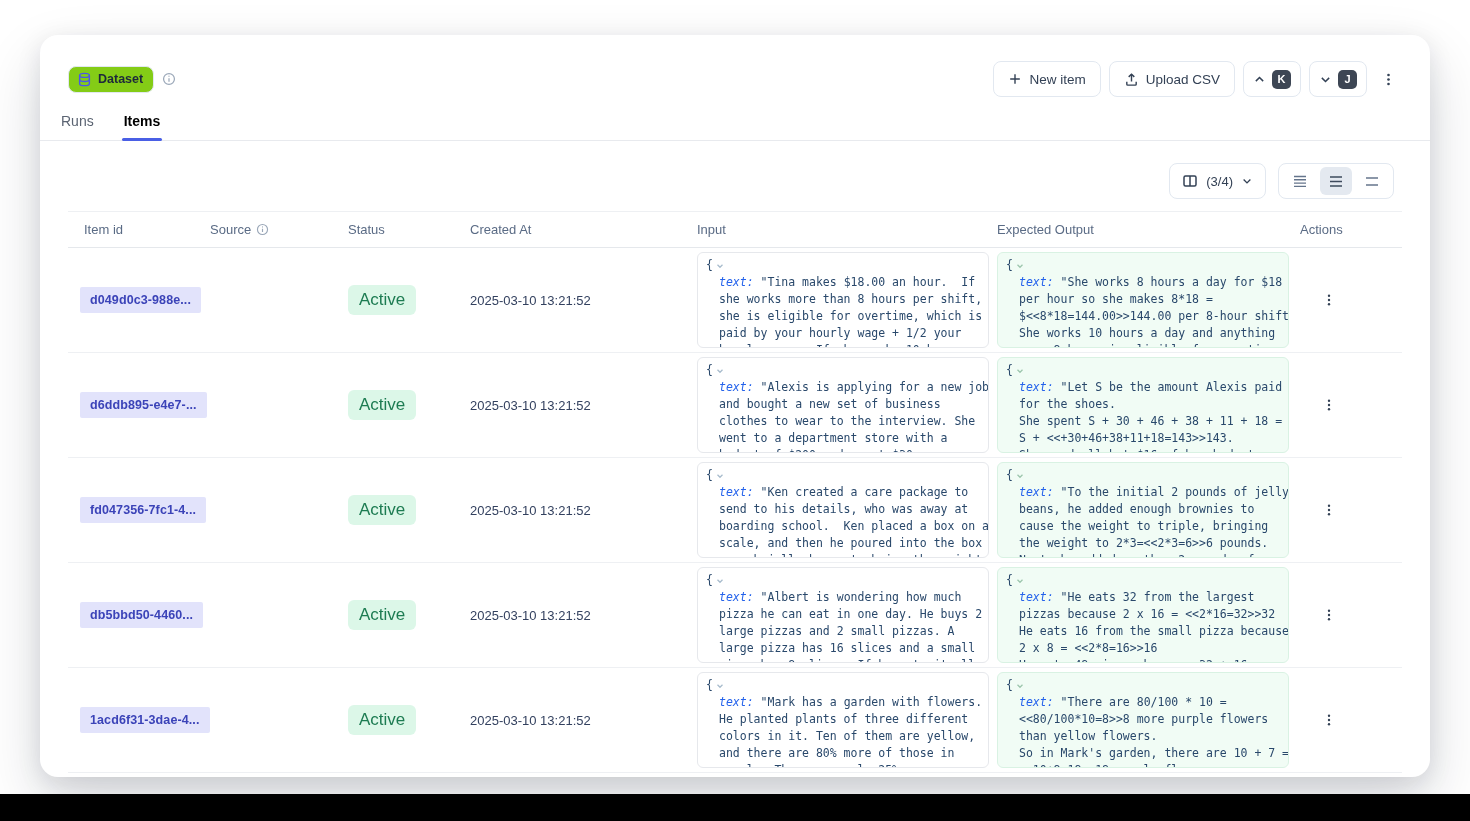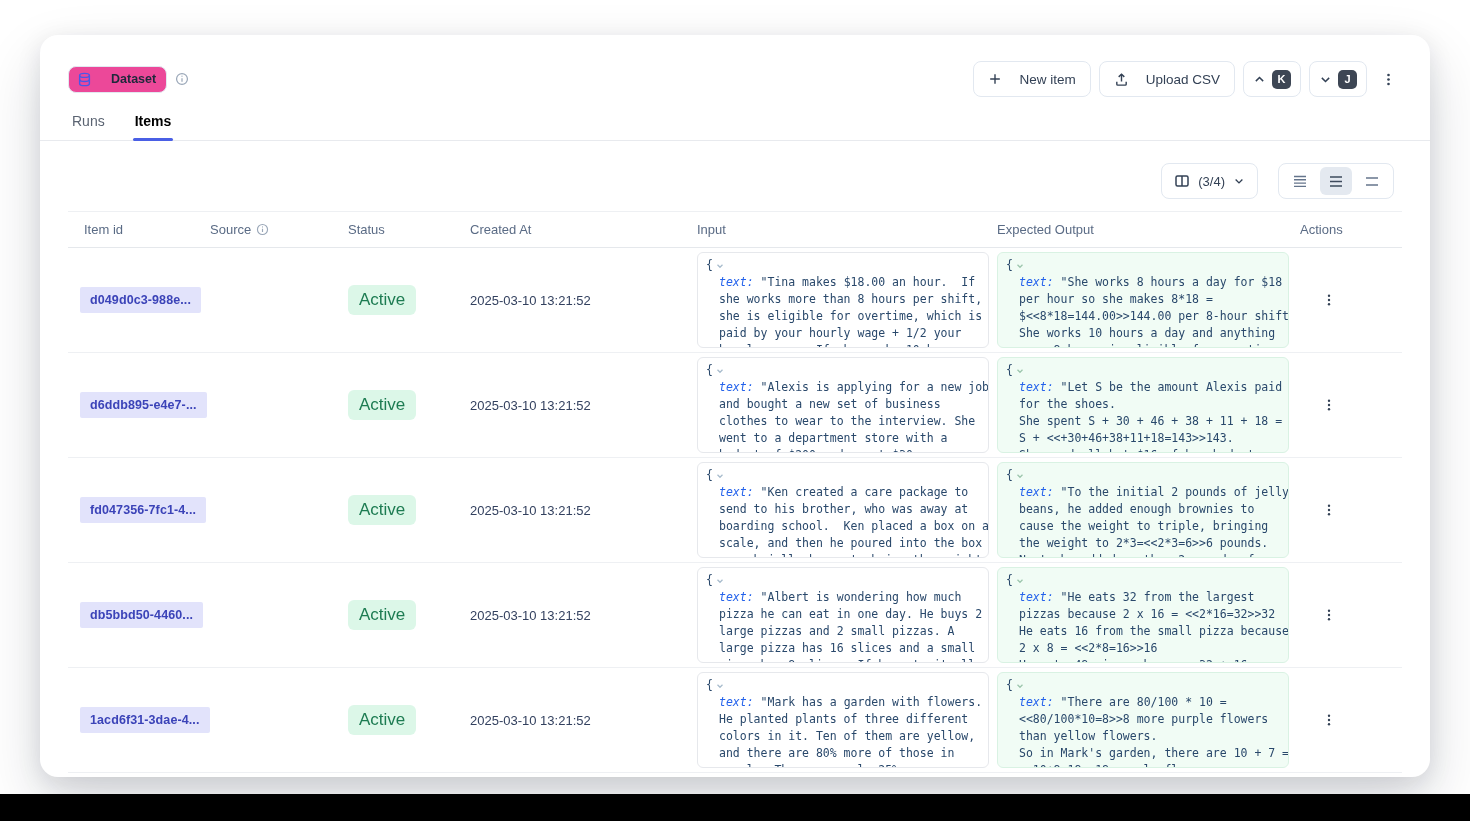--- a/index.html
+++ b/index.html
@@ -11,48 +11,48 @@
   .bottom-strip { position:absolute; left:0; bottom:0; width:100%; height:27px; background:#000; }
   .card {
     position:absolute; left:40px; top:35px; width:1390px; height:742px;
     background:#fff; border-radius:18px;
     box-shadow:0 6px 24px rgba(15,23,42,.10), 0 26px 60px rgba(15,23,42,.16);
     overflow:hidden;
   }
   
   .hdr { display:flex; align-items:center; padding:26px 28px 0 28px; }
   .ds-badge {
-    display:inline-flex; align-items:center; gap:19px;
+    display:inline-flex; align-items:center; gap:6px;
     border:1px solid #e2e8f0; border-radius:8px; padding:5px 10px 5px 8px;
-    font-size:12.5px; font-weight:700; color:#1e293b; background:#ec4899;
+    font-size:12.5px; font-weight:700; color:#1e293b; background:#84cc16;
   }
   .title { font-size:18px; font-weight:700; color:#0f172a; margin-left:10px; letter-spacing:.1px; }
   .info-ic { margin-left:8px; display:inline-flex; }
   .hdr-right { margin-left:auto; display:flex; align-items:center; gap:8px; }
   .btn {
-    display:inline-flex; align-items:center; gap:17px; height:36px; padding:0 14px;
+    display:inline-flex; align-items:center; gap:7px; height:36px; padding:0 14px;
     border:1px solid #e2e8f0; border-radius:8px; background:#fff;
     font-size:13.5px; font-weight:500; color:#334155; cursor:pointer; white-space:nowrap;
   }
   .btn-sm { padding:0 9px; gap:6px; }
   .keycap {
     width:19px; height:19px; border-radius:5px; background:#3d4654; color:#fff;
     font-size:11px; font-weight:700; display:inline-flex; align-items:center; justify-content:center;
   }
   .kebab-btn { border:none; background:transparent; padding:0 6px; height:36px; display:inline-flex; align-items:center; cursor:pointer; }
   
-  .tabs { display:flex; gap:26px; padding:0 30px; margin-top:16px; border-bottom:1px solid #e8eaee; }
+  .tabs { display:flex; gap:26px; padding:0 19px; margin-top:16px; border-bottom:1px solid #e8eaee; }
   .tab { font-size:14px; padding:0 2px 11px; color:#5b6472; font-weight:500; cursor:pointer; position:relative; }
   .tab.active { color:#000000; font-weight:600; }
   .tab.active::after {
     content:""; position:absolute; left:0; right:0; bottom:-1px; height:3px;
     background:#4a5fe5; border-radius:2px;
   }
   
-  .toolbar { display:flex; justify-content:flex-end; align-items:center; gap:20px; margin:22px 36px 12px; }
+  .toolbar { display:flex; justify-content:flex-end; align-items:center; gap:12px; margin:22px 36px 12px; }
   .cols-btn {
     display:inline-flex; align-items:center; gap:8px; height:36px; padding:0 12px;
     border:1px solid #e2e8f0; border-radius:8px; background:#fff; font-size:13px; color:#334155; cursor:pointer;
   }
   .rowheight-group {
     display:inline-flex; align-items:center; gap:4px; height:36px; padding:0 5px;
     border:1px solid #e2e8f0; border-radius:8px; background:#fff;
   }
   .rh-btn { width:32px; height:28px; display:inline-flex; align-items:center; justify-content:center; border-radius:6px; cursor:pointer; }
   .rh-btn.selected { background:#e4e9f0; }
@@ -347,21 +347,21 @@
     <div class="created">2025-03-10 13:21:52</div>
     <div>
       <div class="code-box">
         <div class="brace-line">{<span>
                   <svg width="10" height="10" viewBox="0 0 16 16" fill="none" stroke="#a8bccd" stroke-width="2">
                     <polyline points="4,6 8,10 12,6"></polyline>
                   </svg>
                 </span></div>
         <div>
                 <div class="code-line"><span class="code-key">text: </span>"Ken created a care package to</div>
-                <div class="code-line">send to his brother, who was away at</div>
+                <div class="code-line">send to his details, who was away at</div>
                 <div class="code-line">boarding school.  Ken placed a box on a</div>
                 <div class="code-line">scale, and then he poured into the box</div>
                 <div class="code-line">enough jelly beans to bring the weight</div>
               </div>
       </div>
     </div>
     <div>
       <div class="code-box green">
         <div class="brace-line">{<span>
                   <svg width="10" height="10" viewBox="0 0 16 16" fill="none" stroke="#9cc6ad" stroke-width="2">

